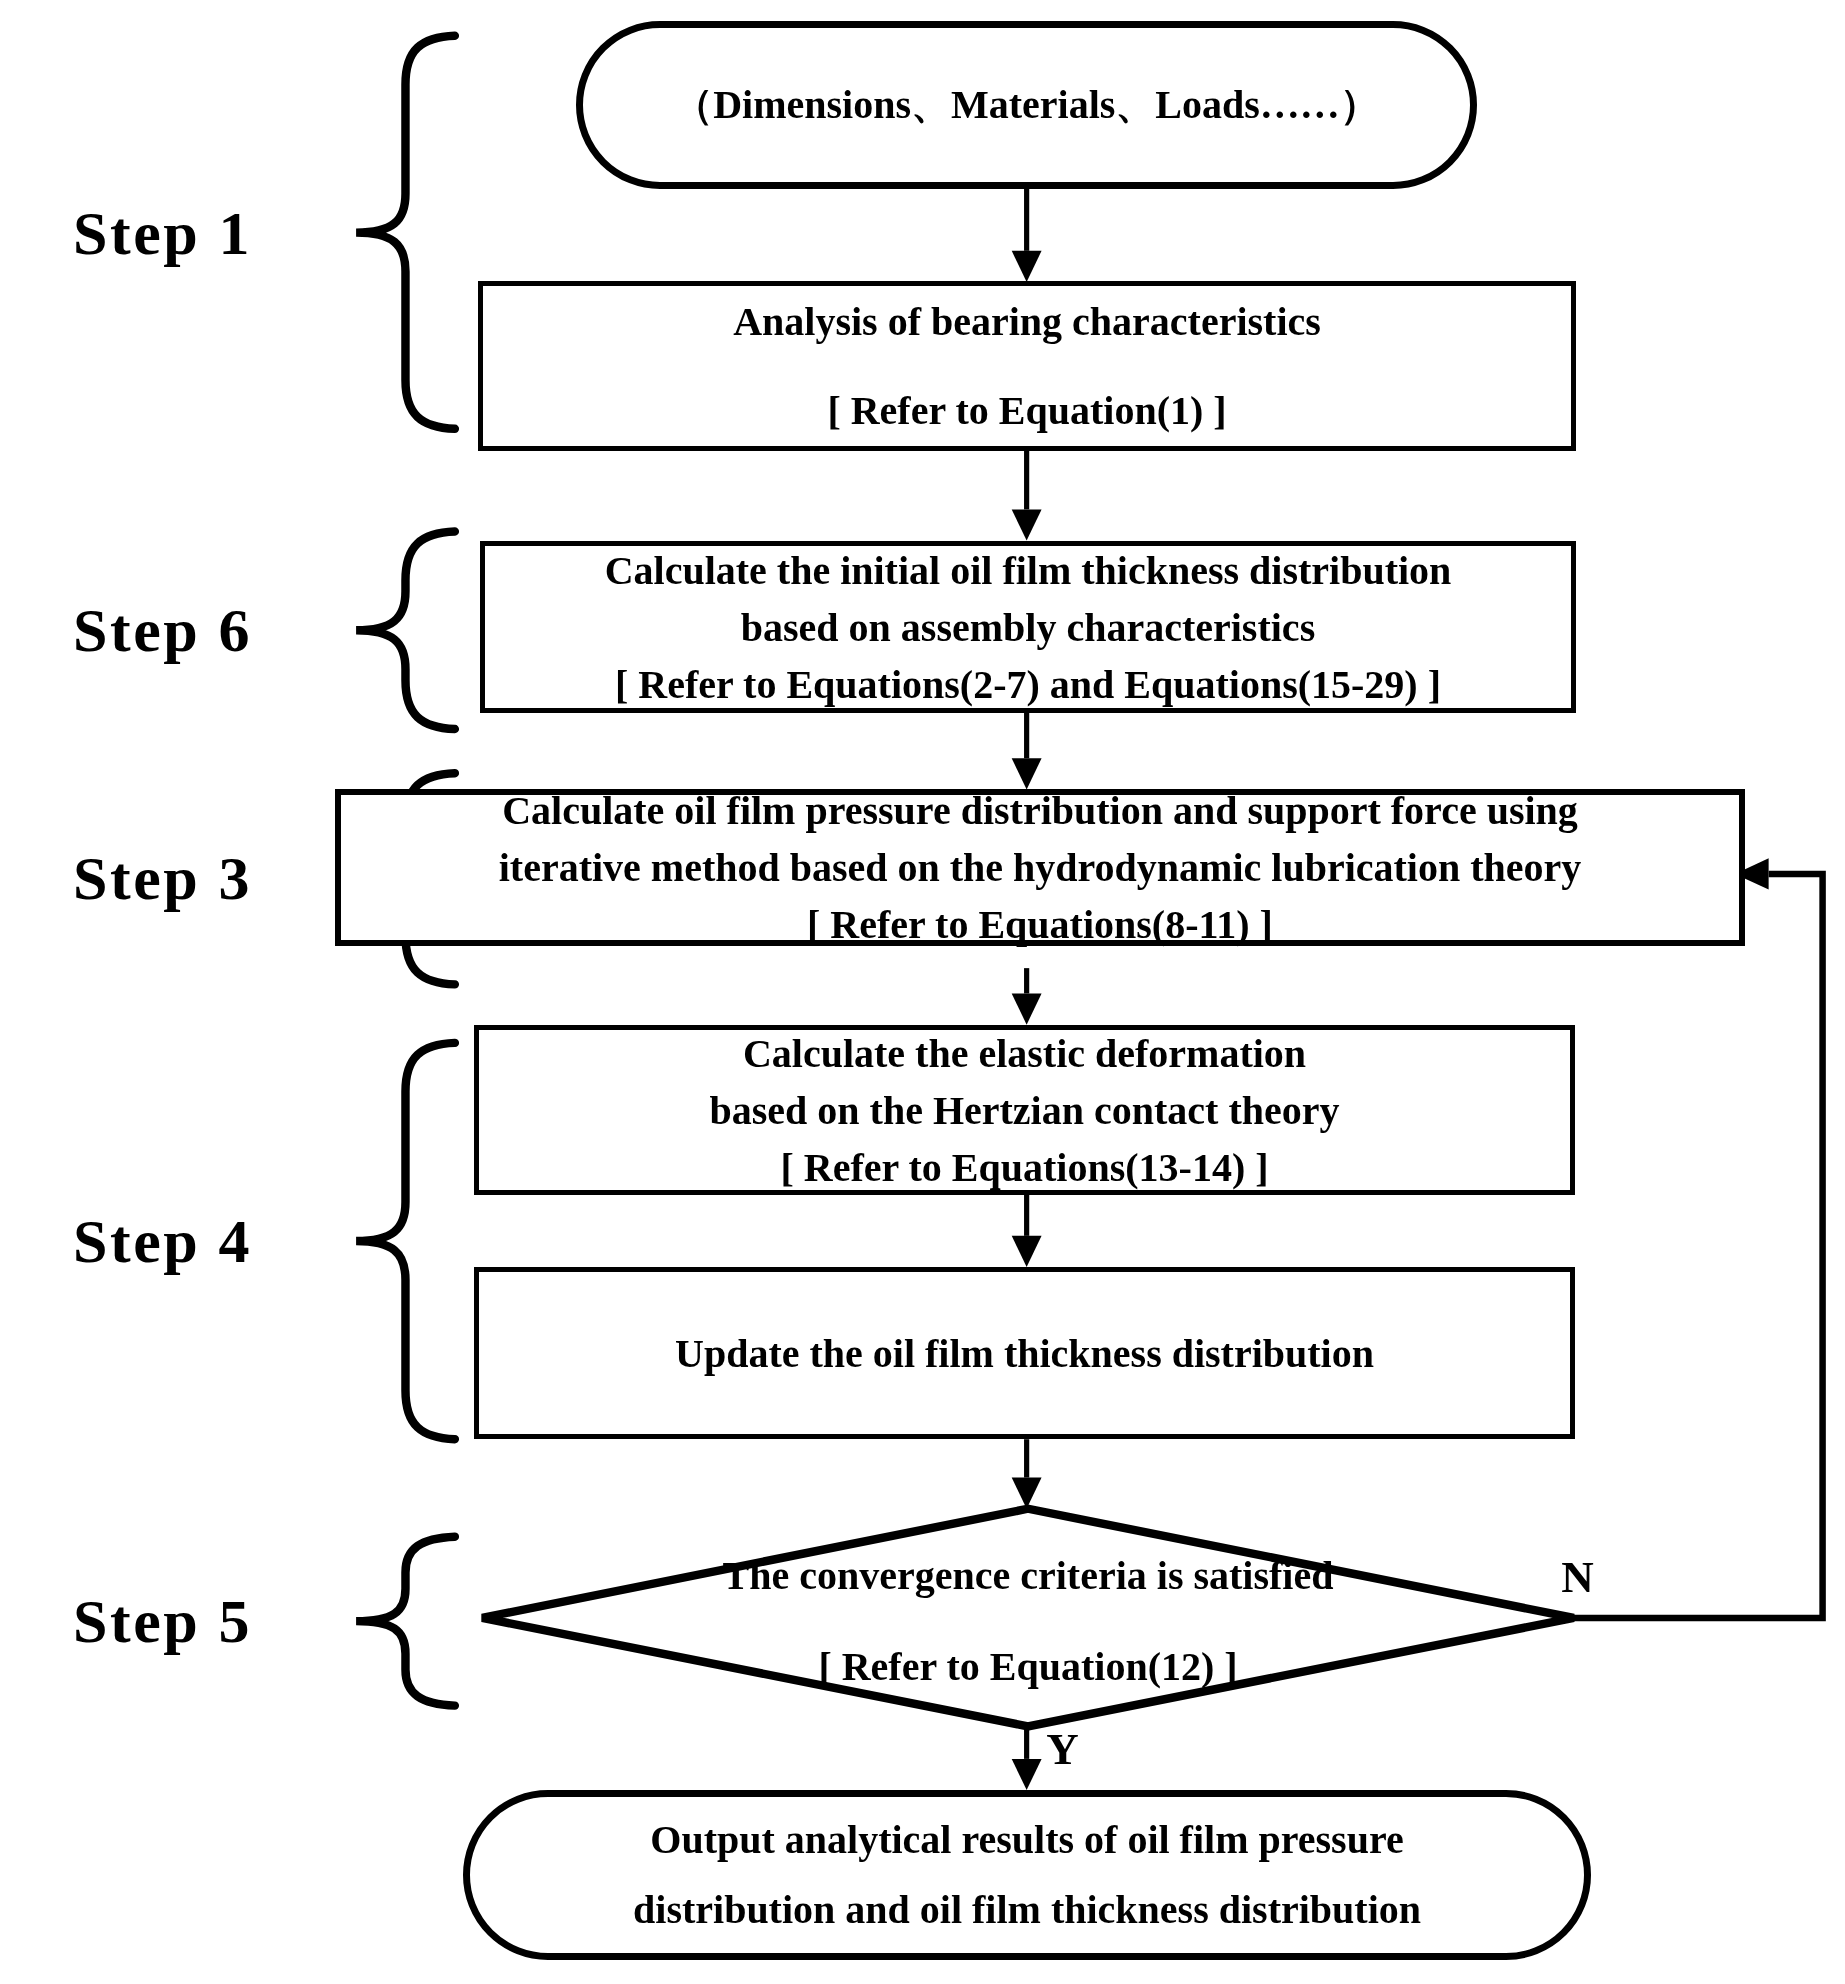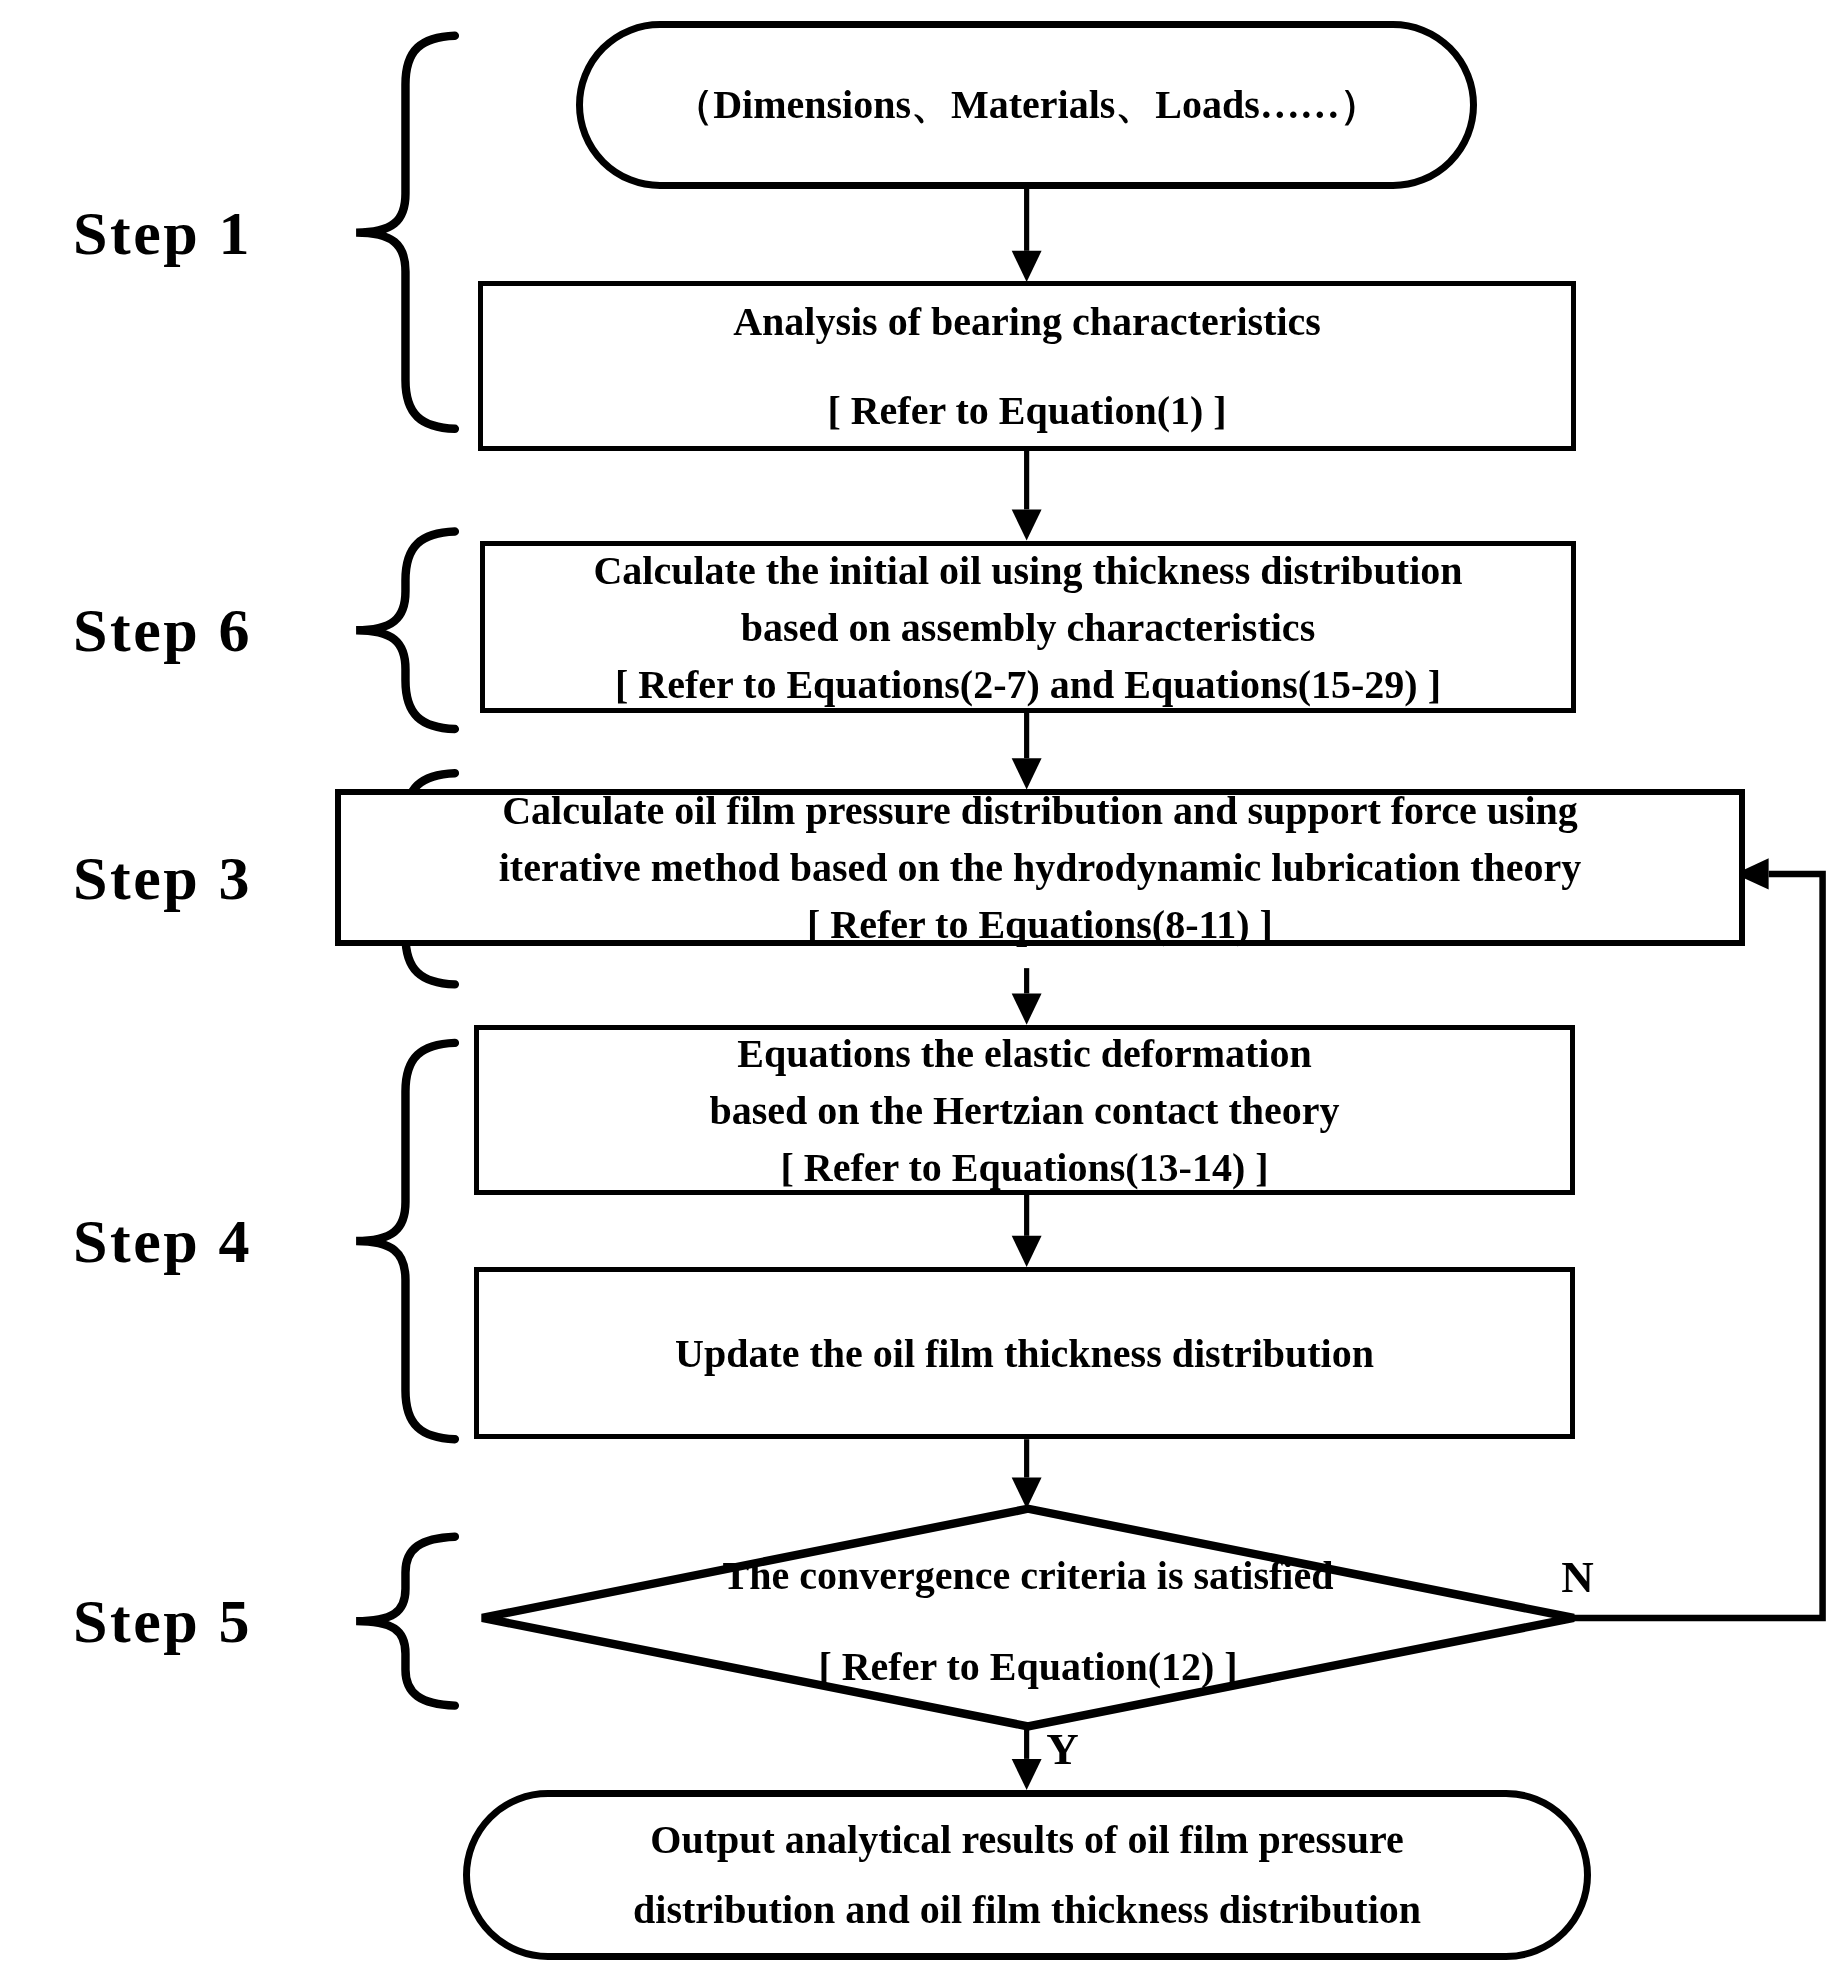--- a/index.html
+++ b/index.html
@@ -121,33 +121,33 @@
   <div class="node terminator" style="left:576px; top:21px; width:901px; height:168px;">
     <div class="node-line">（Dimensions、Materials、Loads……）</div>
   </div>
 
   <div class="node rect" style="left:478px; top:281px; width:1098px; height:170px;gap:32px;">
     <div class="node-line">Analysis of bearing characteristics</div>
     <div class="node-line">[ Refer to Equation(1) ]</div>
   </div>
 
   <div class="node rect" style="left:480px; top:541px; width:1096px; height:172px;">
-    <div class="node-line">Calculate the initial oil using thickness distribution</div>
+    <div class="node-line">Calculate the initial oil film thickness distribution</div>
     <div class="node-line">based on assembly characteristics</div>
     <div class="node-line">[ Refer to Equations(2-7) and Equations(15-29) ]</div>
   </div>
 
   <div class="node rect-wide" style="left:322px; top:789px; width:1410px; height:157px;margin-left:13px;">
     <div class="node-line">Calculate oil film pressure distribution and support force using</div>
     <div class="node-line">iterative method based on the hydrodynamic lubrication theory</div>
     <div class="node-line">[ Refer to Equations(8-11) ]</div>
   </div>
 
   <div class="node rect" style="left:474px; top:1025px; width:1101px; height:170px;">
-    <div class="node-line">Equations the elastic deformation</div>
+    <div class="node-line">Calculate the elastic deformation</div>
     <div class="node-line">based on the Hertzian contact theory</div>
     <div class="node-line">[ Refer to Equations(13-14) ]</div>
   </div>
 
   <div class="node rect" style="left:474px; top:1267px; width:1101px; height:172px;">
     <div class="node-line">Update the oil film thickness distribution</div>
   </div>
 
   <div class="diamond-text" style="left:547px; top:1514px; width:962px; height:214px;">
     <div class="node-line">The convergence criteria is satisfied</div>

